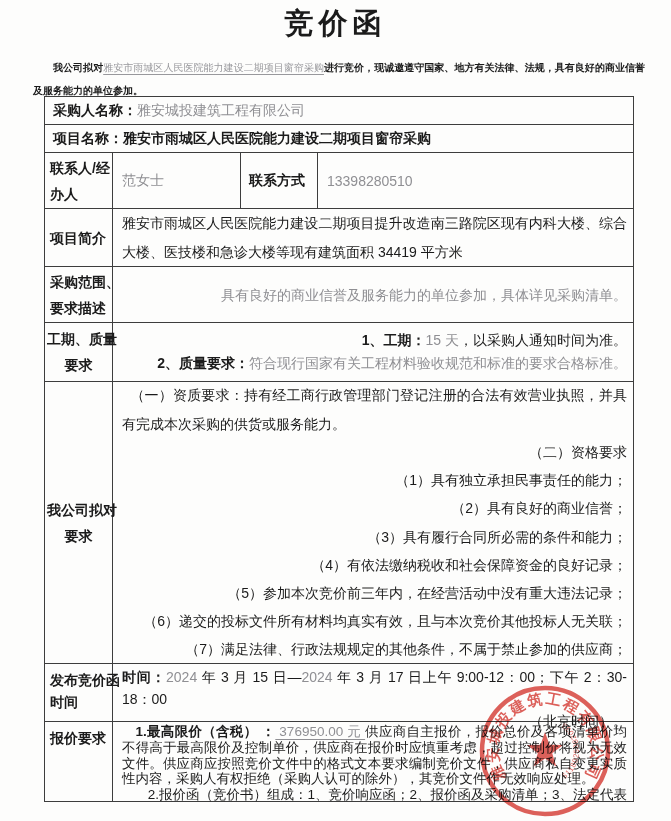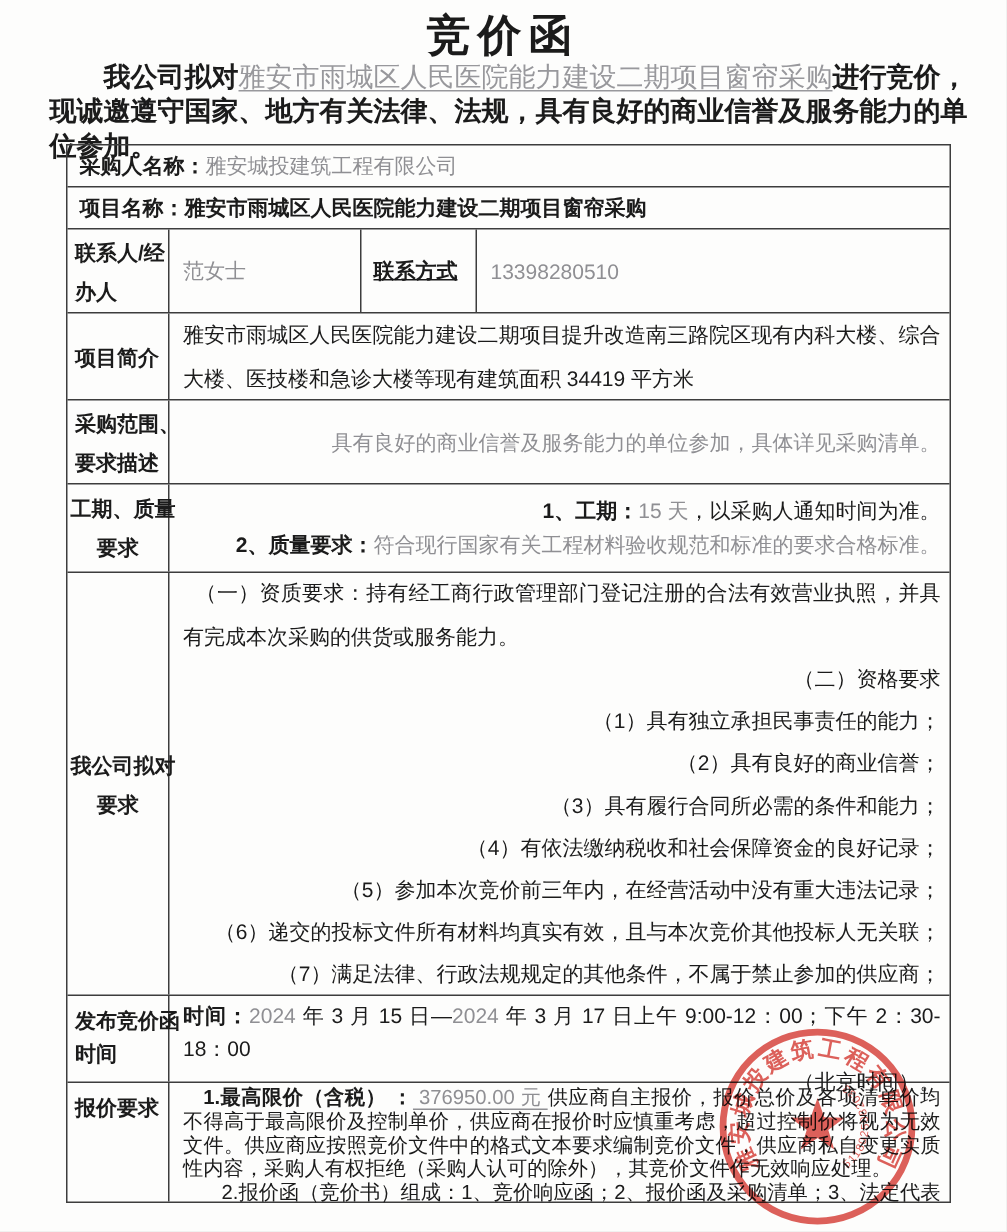--- a/index.html
+++ b/index.html
@@ -16,22 +16,22 @@
     overflow:hidden;
     font-family:"Liberation Sans","DejaVu Sans",sans-serif;
     color:var(--ink);
   }
   .doc-title{
     position:absolute;top:4px;left:0;width:100%;
     margin:0;text-align:center;
     font-size:29px;font-weight:700;letter-spacing:5px;
   }
   .intro{
-    position:absolute;top:40px;left:33px;width:612px;
-    margin:0;font-size:18px;line-height:23px;font-weight:600;
+    position:absolute;top:56px;left:33px;width:612px;
+    margin:0;font-size:10px;line-height:23px;font-weight:600;
     text-indent:2em;text-align:justify;
   }
   .intro .u{
     color:#98989c;font-weight:500;
     text-decoration:underline;text-underline-offset:3px;
   }
   .doc-table{
     position:absolute;top:96px;left:44px;width:590px;
     border:1.5px solid var(--border);
     box-sizing:border-box;
@@ -107,21 +107,21 @@
         </div>
       </div>
       <div class="t-row" style="height: 56px;">
         <div class="label-cell">
           <div class="label-line">联系人/经</div>
           <div class="label-line">办人</div>
         </div>
         <div class="contact-value" style="width: 128px;">
           <span class="seg gray">范女士</span>
         </div>
-        <div class="contact-label" style="width: 77px; text-decoration: underline;">联系方式</div>
+        <div class="contact-label" style="width: 77px;">联系方式</div>
         <div class="contact-value" style="flex: 1 1 0%; border-right: none;">
           <span class="seg gray">13398280510</span>
         </div>
       </div>
       <div class="t-row" style="height: 58px;">
         <div class="label-cell">
           <div class="label-line">项目简介</div>
         </div>
         <div class="content-cell" style="font-size: 14px;">
           <div class="para" style="line-height: 29px;"><span class="seg normal">雅安市雨城区人民医院能力建设二期项目提升改造南三路院区现有内科大楼、综合大楼、医技楼和急诊大楼等现有建筑面积 34419 平方米</span></div>

